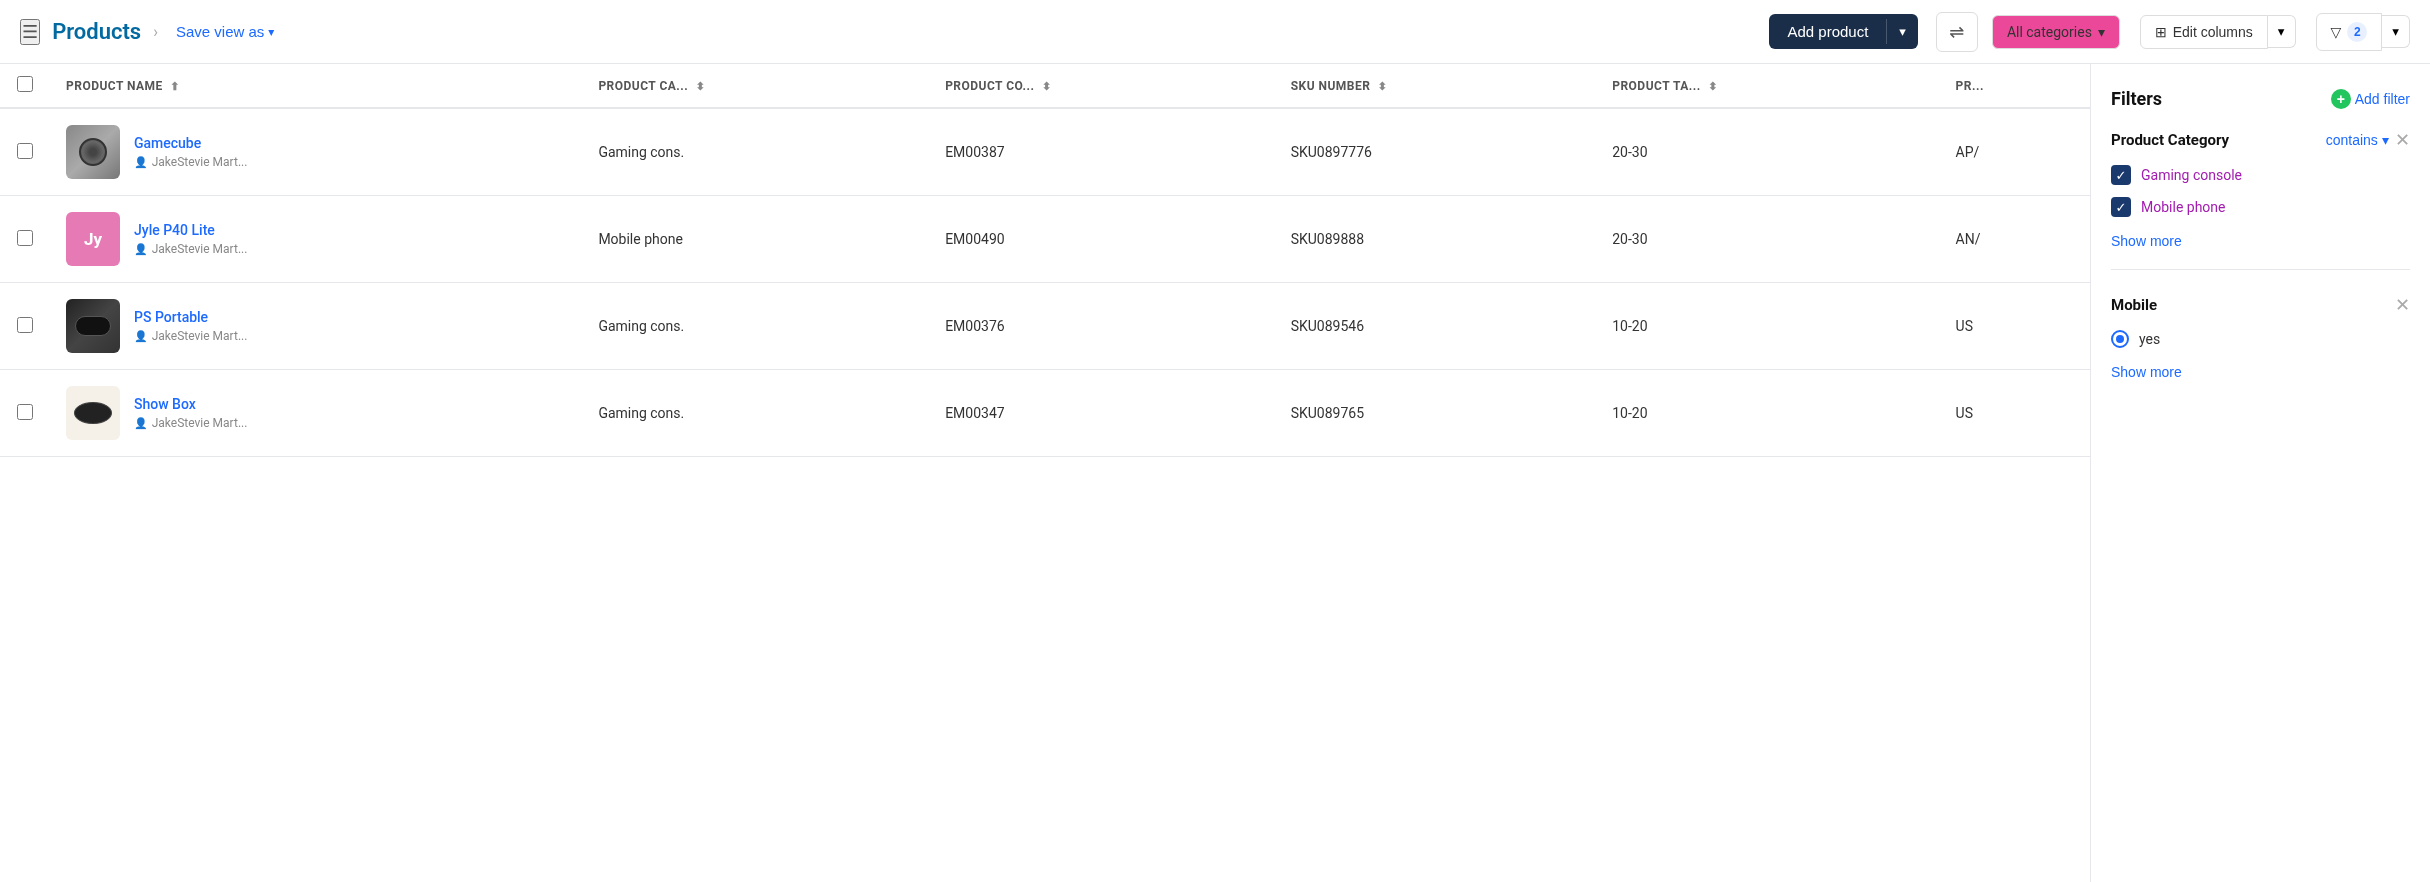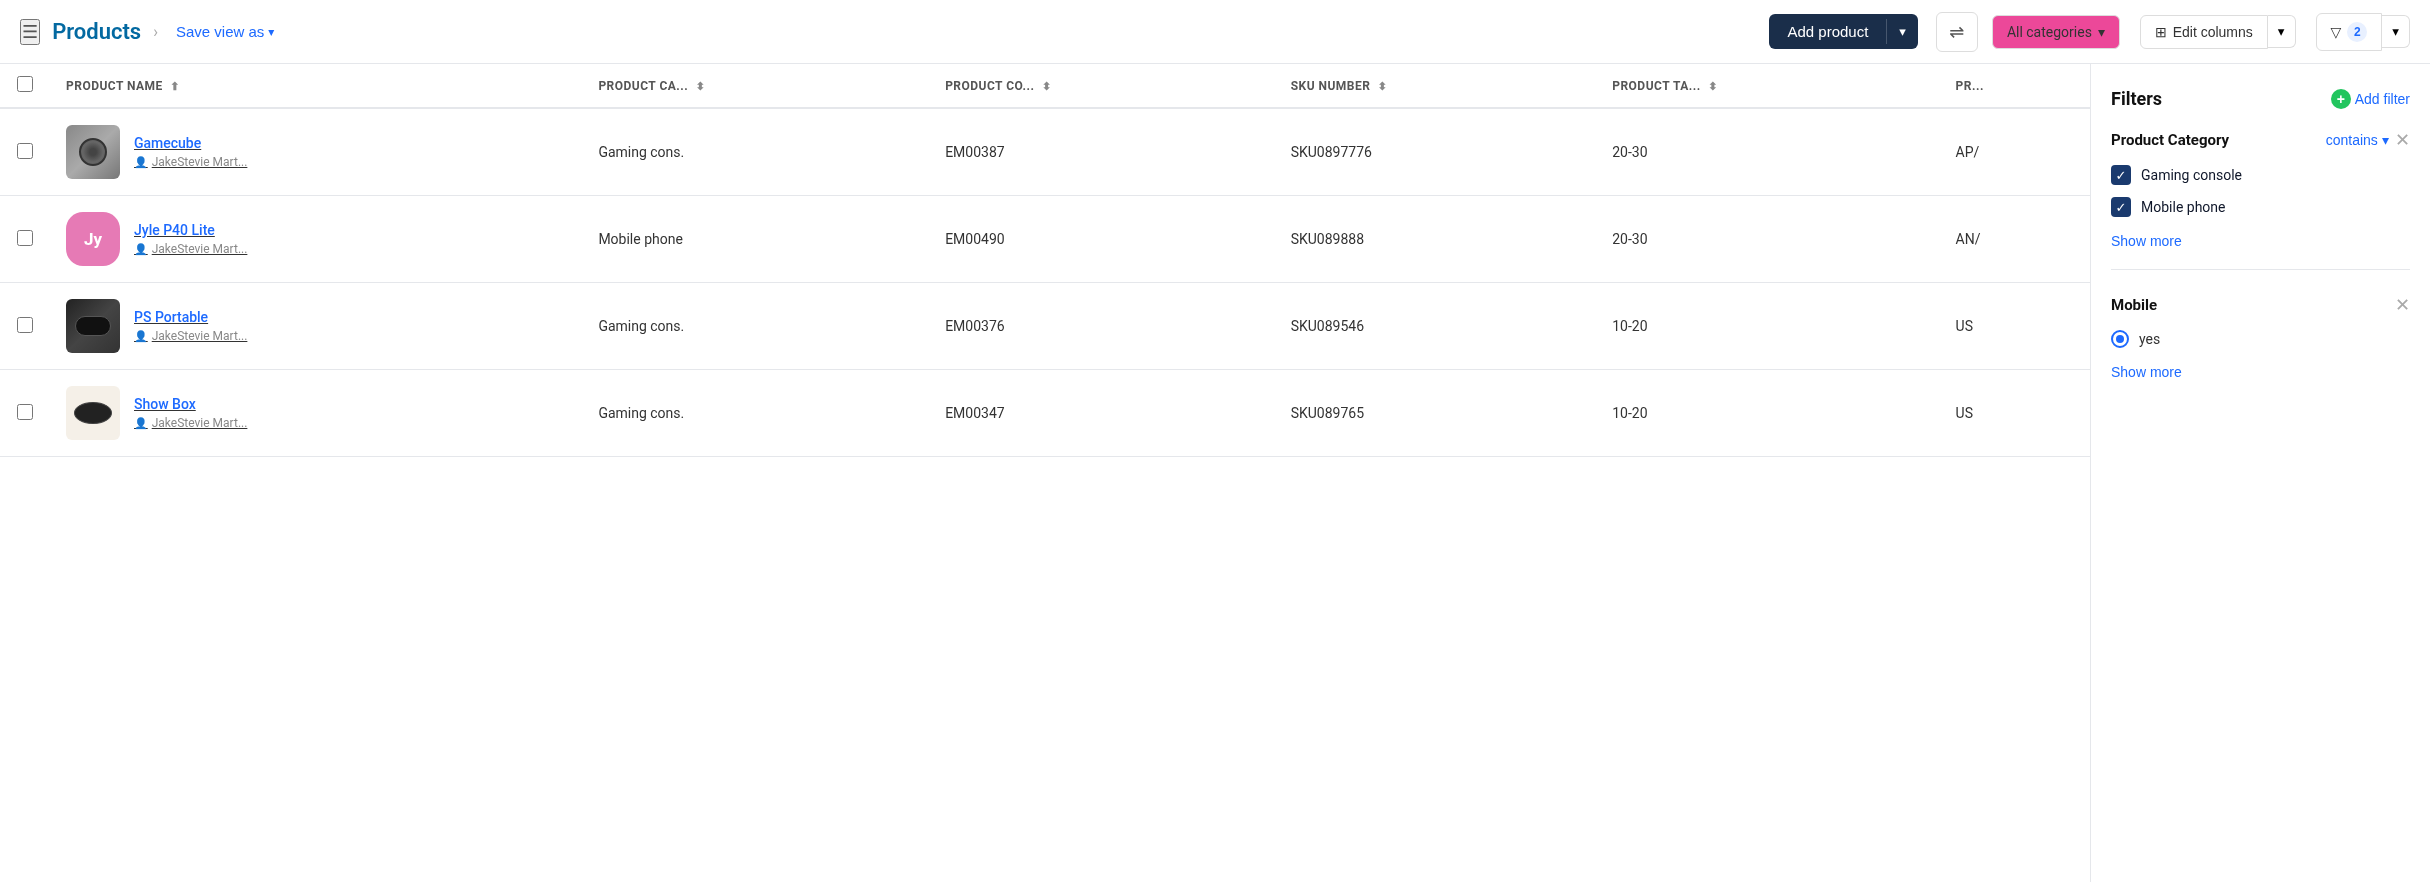--- a/index.html
+++ b/index.html
@@ -139,21 +139,21 @@
     tbody td {
       padding: 16px;
       font-size: 14px;
       color: #333;
       vertical-align: middle;
     }
 
     .product-cell {
       display: flex; align-items: center; gap: 14px;
     }
-    .product-info { display: flex; flex-direction: column; gap: 4px; text-decoration: underline; }
+    .product-info { display: flex; flex-direction: column; gap: 4px; }
     .product-name { color: #1d6aff; font-weight: 500; font-size: 14px; cursor: pointer; }
     .product-owner { display: flex; align-items: center; gap: 4px; color: #888; font-size: 12px; }
 
     
     .gamecube-img {
       width: 54px; height: 54px; border-radius: 6px;
       background: linear-gradient(135deg, #888 0%, #aaa 50%, #777 100%);
       display: flex; align-items: center; justify-content: center;
       position: relative; overflow: hidden;
     }
@@ -239,21 +239,21 @@
     .filter-option {
       display: flex; align-items: center; gap: 10px;
       margin-bottom: 12px; cursor: pointer;
     }
     .filter-checkbox {
       width: 20px; height: 20px; border-radius: 4px;
       background: #1a3a6e; display: flex; align-items: center; justify-content: center;
       flex-shrink: 0;
     }
     .filter-checkbox .check { color: #fff; font-size: 13px; }
-    .filter-option-label { font-size: 14px; color: #0f172a; }
+    .filter-option-label { font-size: 14px; color: #a21caf; }
 
     .filter-radio-option {
       display: flex; align-items: center; gap: 10px;
       margin-bottom: 12px; cursor: pointer;
     }
     .filter-radio {
       width: 18px; height: 18px; border-radius: 50%;
       border: 2px solid #1d6aff; display: flex; align-items: center; justify-content: center;
       flex-shrink: 0;
     }
@@ -264,21 +264,21 @@
 
     .show-more-btn {
       background: none; border: none;
       color: #1d6aff; font-size: 14px; font-weight: 500;
       cursor: pointer; padding: 0;
       margin-top: 4px;
     }
 
     
     .jyle-img {
-      width: 54px; height: 54px; border-radius: 17px;
+      width: 54px; height: 54px; border-radius: 6px;
       background: #e67ab5;
       display: flex; align-items: center; justify-content: center;
       font-size: 17px; font-weight: 700; color: #fff;
     }
   </style>
 </head>
 <body>
 
 <div class="top-bar">
   <button class="hamburger-icon">☰</button>

